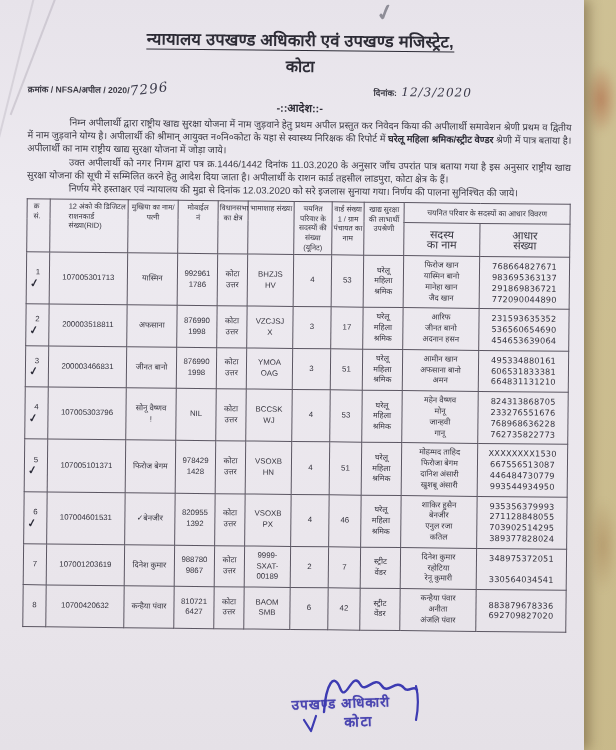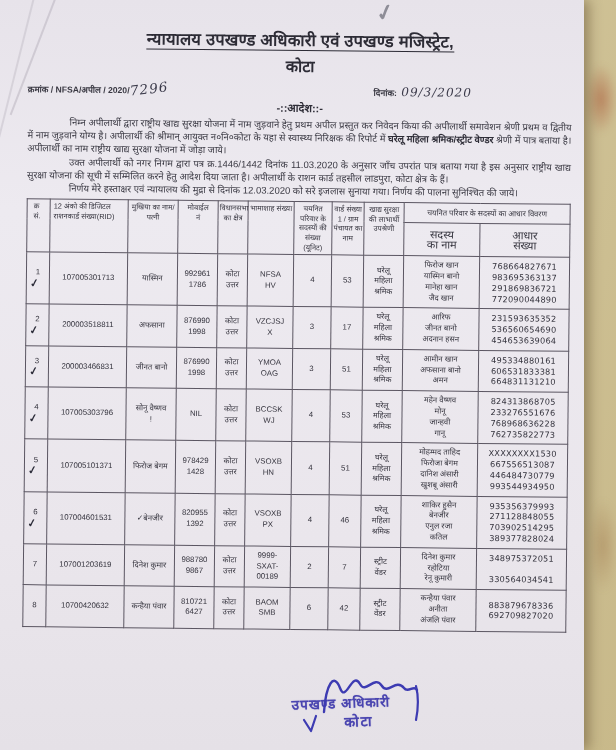--- a/index.html
+++ b/index.html
@@ -44,21 +44,21 @@
   .order-head{text-align:center;font-weight:700;font-size:11px;margin:1px 0 3px;color:#2f2e38;}
   .para{margin:0;text-indent:42px;text-align:justify;font-size:9.5px;line-height:13.2px;color:#3b3a44;}
   .para b{color:#2e2d37;}
 
   table{border-collapse:collapse;table-layout:fixed;width:543px;margin-top:4px;color:#34333d;}
   th,td{border:1px solid #5b5662;}
   thead th{
     font-size:7.4px;font-weight:400;vertical-align:top;text-align:center;
     padding:2px 1px;line-height:9.6px;white-space:pre-line;
   }
-  thead th.h-rid{text-align:left;padding-left:3px;}
+  thead th.h-rid{text-align:left;padding-left:18px;}
   thead th.h-sn{text-align:left;padding-left:6px;}
   thead th.members-head{vertical-align:middle;font-size:7.6px;}
   thead tr.subrow th{font-size:11px;vertical-align:middle;padding:2px 19px;line-height:10px;margin-left:20px;}
   tbody td{
     font-size:7.8px;line-height:10.8px;padding:4px 1px;
     text-align:center;vertical-align:middle;white-space:pre-line;
   }
   td.ids{font-family:"DejaVu Sans",sans-serif;font-size:8.2px;letter-spacing:.2px;}
   td.sn .num{display:block;}
   td.sn .tick{display:block;text-align:left;padding-left:2px;margin-top:-1px;font-size:11px;color:#2d2d3a;transform:rotate(-10deg);font-weight:700;}
@@ -93,21 +93,21 @@
     <div class="title2">
       <span class="u">कोटा</span>
     </div>
 
     <div class="refrow">
       <div>
         <span class="printed">क्रमांक / NFSA/अपील / 2020/</span><span class="hand ref-num">7296</span>
       </div>
       <div class="date-box">
         <span class="printed">दिनांक:</span>
-        <span class="hand date-val">09/3/2020</span>
+        <span class="hand date-val">12/3/2020</span>
       </div>
     </div>
 
     <div class="order-head">-::आदेश::-</div>
 
     <p class="para"><span>निम्न अपीलार्थी द्वारा राष्ट्रीय खाद्य सुरक्षा योजना में नाम जुड़वाने हेतु प्रथम अपील प्रस्तुत कर निवेदन किया की अपीलार्थी समावेशन श्रेणी प्रथम व द्वितीय में नाम जुड़वाने योग्य है। अपीलार्थी की श्रीमान् आयुक्त न०नि०कोटा के यहा से स्वास्थ्य निरिक्षक की रिपोर्ट में </span><b>घरेलू महिला श्रमिक/स्ट्रीट वेण्डर</b><span> श्रेणी में पात्र बताया है। अपीलार्थी का नाम राष्ट्रीय खाद्य सुरक्षा योजना में जोड़ा जाये।</span></p>
     <p class="para">उक्त अपीलार्थी को नगर निगम द्वारा पत्र क्र.1446/1442 दिनांक 11.03.2020 के अनुसार जाँच उपरांत पात्र बताया गया है इस अनुसार राष्ट्रीय खाद्य सुरक्षा योजना की सूची में सम्मिलित करने हेतु आदेश दिया जाता है। अपीलार्थी के राशन कार्ड तहसील लाडपुरा, कोटा क्षेत्र के हैं।</p>
     <p class="para">निर्णय मेरे हस्ताक्षर एवं न्यायालय की मुद्रा से दिनांक 12.03.2020 को सरे इजलास सुनाया गया। निर्णय की पालना सुनिश्चित की जाये।</p>
 
     <table>
@@ -146,21 +146,21 @@
       </thead>
       <tbody id="tbody">
           <tr>
             <td class="sn"><span class="num">1</span><span class="tick">✓</span></td>
             <td>107005301713</td>
             <td>यास्मिन</td>
             <td>992961
 1786</td>
             <td>कोटा
 उत्तर</td>
-            <td>NFSA
+            <td>BHZJS
 HV</td>
             <td>4</td>
             <td>53</td>
             <td>घरेलू
 महिला
 श्रमिक</td>
             <td class="names">फिरोज खान
 यास्मिन बानो
 मानेहा खान
 जैद खान</td>

